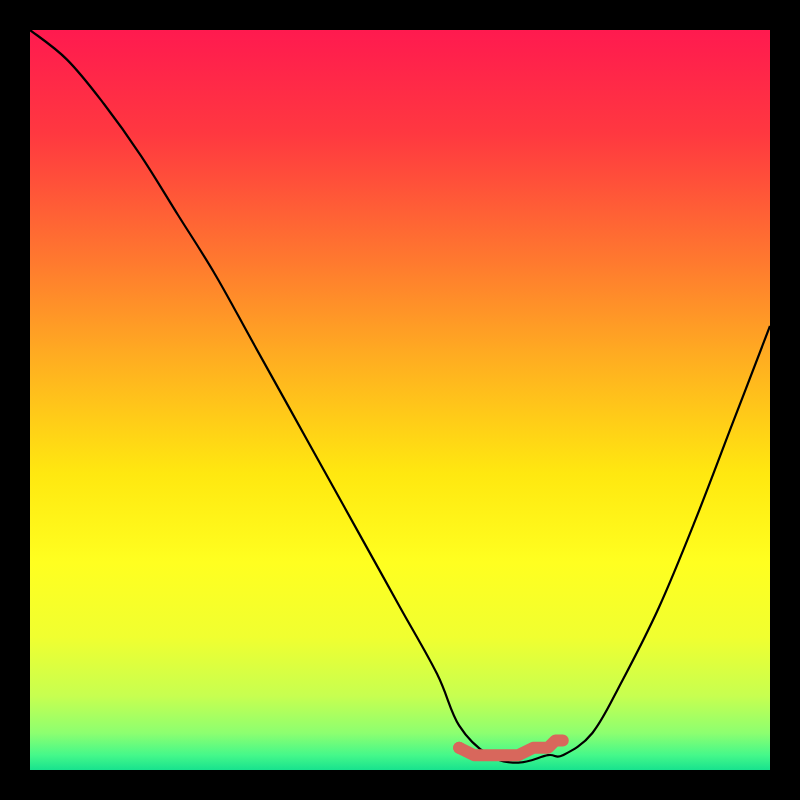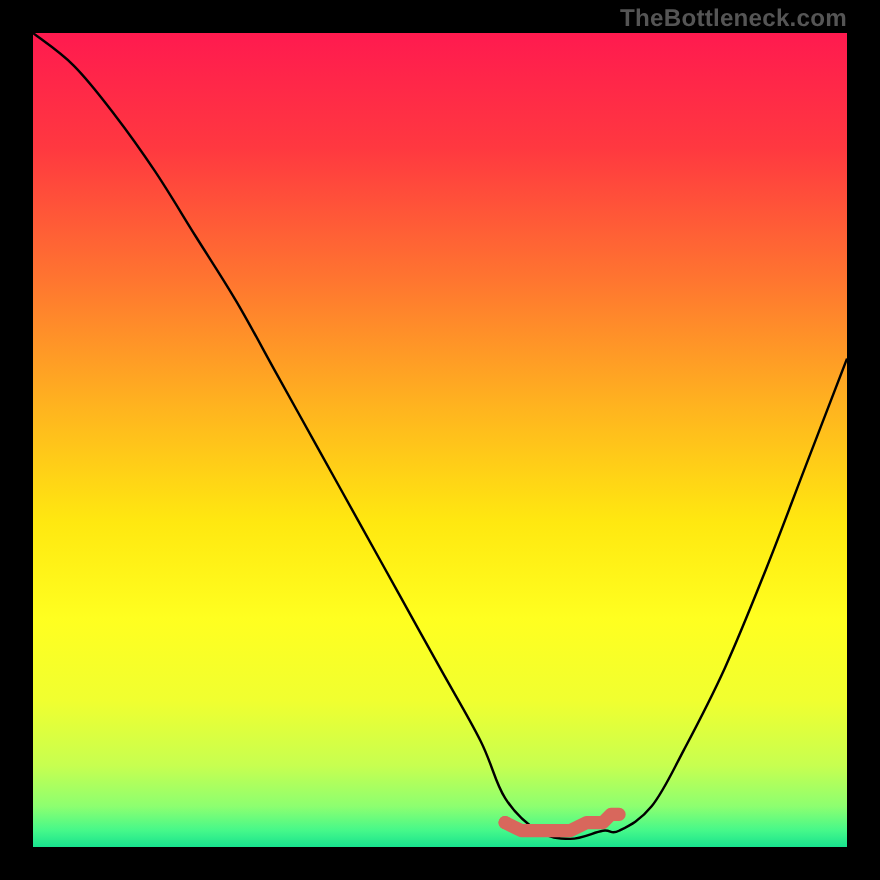--- a/index.html
+++ b/index.html
@@ -41,21 +41,20 @@
     font-size: 22px;
     font-weight: 600;
     color: #555;
     letter-spacing: 0.2px;
   }
 </style>
 </head>
 <body>
 
 <div class="frame">
-  <div class="watermark">TheBottleneck.com</div>
   <div class="plot-area">
     <svg class="gradient" viewBox="0 0 740 740" preserveAspectRatio="none">
       <defs>
         <linearGradient id="bg" x1="0" y1="0" x2="0" y2="1">
             <stop offset="0%" stop-color="#ff1a4f"></stop>
             <stop offset="14.000000000000002%" stop-color="#ff3840"></stop>
             <stop offset="30%" stop-color="#ff7430"></stop>
             <stop offset="45%" stop-color="#ffb020"></stop>
             <stop offset="60%" stop-color="#ffe810"></stop>
             <stop offset="72%" stop-color="#ffff20"></stop>

